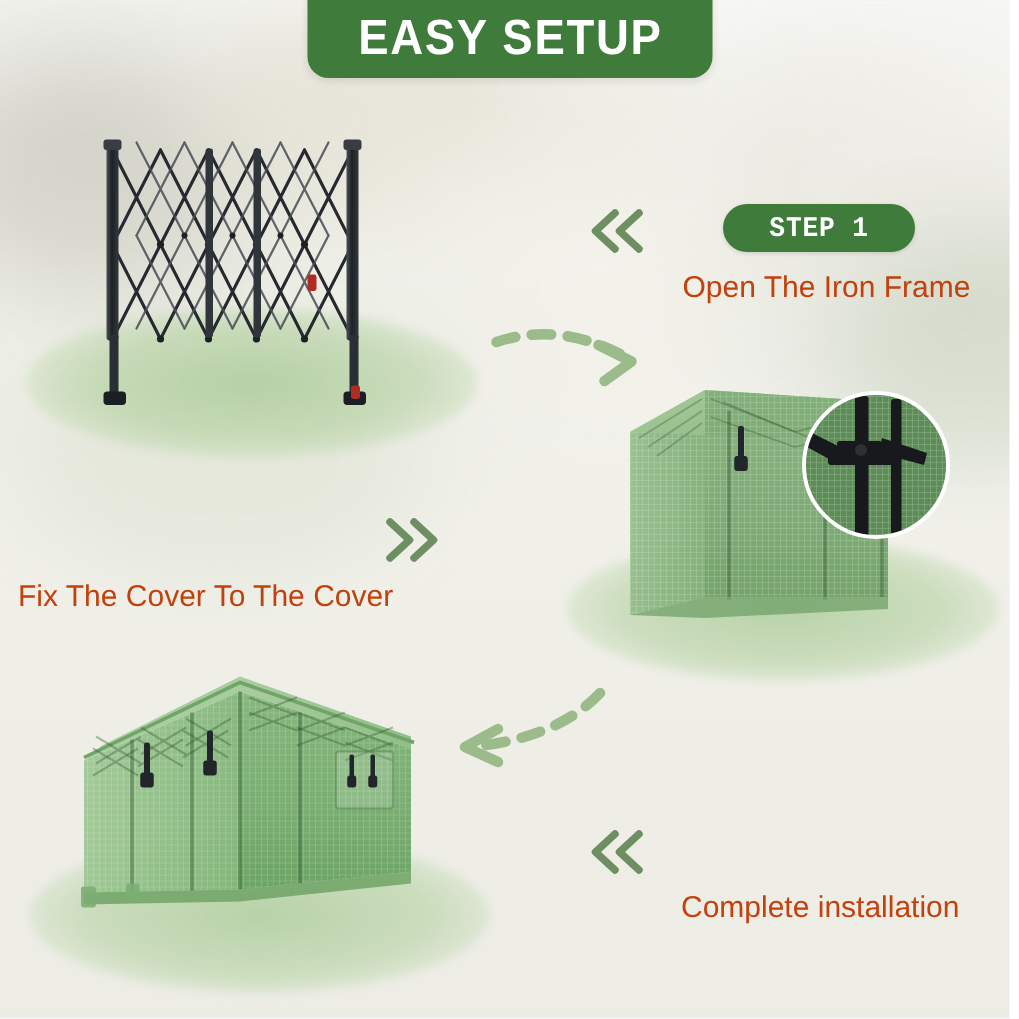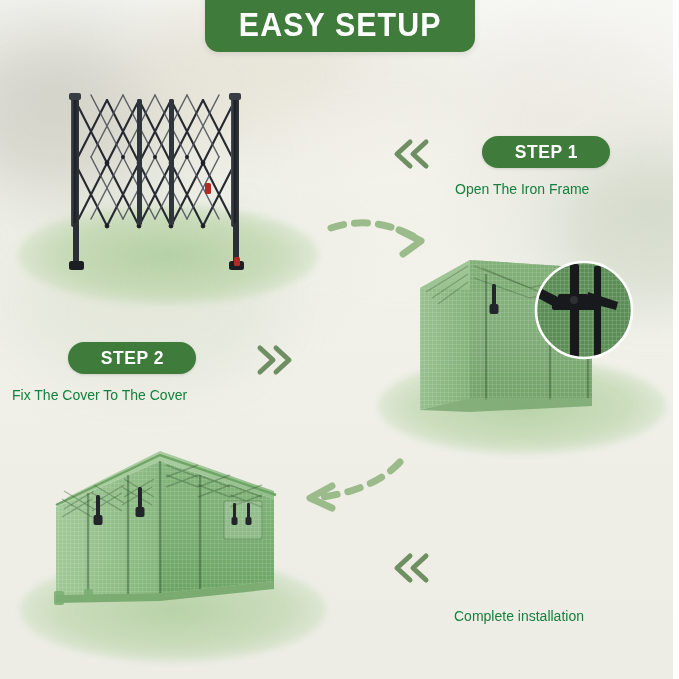--- a/index.html
+++ b/index.html
@@ -73,32 +73,33 @@
   .step-badge {
     position: absolute;
     width: 128px;
     height: 32px;
     background: #3f7b3a;
     border-radius: 16px;
     box-shadow: 0 1px 3px rgba(0,0,0,0.13);
     display: flex;
     align-items: center;
     justify-content: center;
+    font-family: Liberation Mono, monospace;
   }
   .step-badge span {
     color: #ffffff;
     font-size: 19px;
     font-weight: bold;
     letter-spacing: 0.6px;
     transform: scaleX(0.92);
   }
   .step-caption {
     position: absolute;
-    font-size: 14px;
-    color: #15803d;
+    font-size: 20px;
+    color: #c2410c;
     white-space: nowrap;
     font-family: "Liberation Sans", sans-serif;
   }
 
   
   .chev { position: absolute; }
 
   
   .dash-arrow { position: absolute; }
 
@@ -289,23 +290,20 @@
     </g>
   </svg>
 
   <svg class="chev" style="left:254px; top:343px;" width="40" height="34" viewBox="0 0 40 34">
     <g fill="none" stroke="#6e8f62" stroke-width="5" stroke-linecap="round" stroke-linejoin="round">
       <polyline points="6,5 19,17 6,29"></polyline>
       <polyline points="22,5 35,17 22,29"></polyline>
     </g>
   </svg>
 
-  <div class="step-badge" style="left:68px; top:342px;">
-    <span>STEP 2</span>
-  </div>
   <div class="step-caption" style="left:12px; top:387px;">Fix The Cover To The Cover</div>
 
   <svg class="dash-arrow" style="left:288px; top:456px;" width="120" height="56" viewBox="0 0 120 56">
     <path d="M112 6 Q 84 36 26 42" fill="none" stroke="#9cbb8b" stroke-width="7" stroke-linecap="round" stroke-dasharray="13 11"></path>
     <polyline points="44,30 22,42 44,52" fill="none" stroke="#9cbb8b" stroke-width="7" stroke-linecap="round" stroke-linejoin="round"></polyline>
   </svg>
 
   <svg class="product" style="left:42px; top:443px;" width="256" height="196" viewBox="0 0 256 196">
     <defs>
       <linearGradient id="g3front" x1="0" y1="0" x2="0" y2="1">
@@ -387,15 +385,15 @@
     <rect x="42" y="146" width="9" height="12" rx="2" fill="#7cae73" opacity="0.9"></rect>
   </svg>
 
   <svg class="chev" style="left:392px; top:551px;" width="40" height="34" viewBox="0 0 40 34">
     <g fill="none" stroke="#6e8f62" stroke-width="5" stroke-linecap="round" stroke-linejoin="round">
       <polyline points="18,5 5,17 18,29"></polyline>
       <polyline points="34,5 21,17 34,29"></polyline>
     </g>
   </svg>
 
-  <div class="step-caption" style="left:454px; top:608px;">Complete installation</div>
+  <div class="step-caption" style="left:454px; top:594px;">Complete installation</div>
 
 </div>
 
 </body></html>

